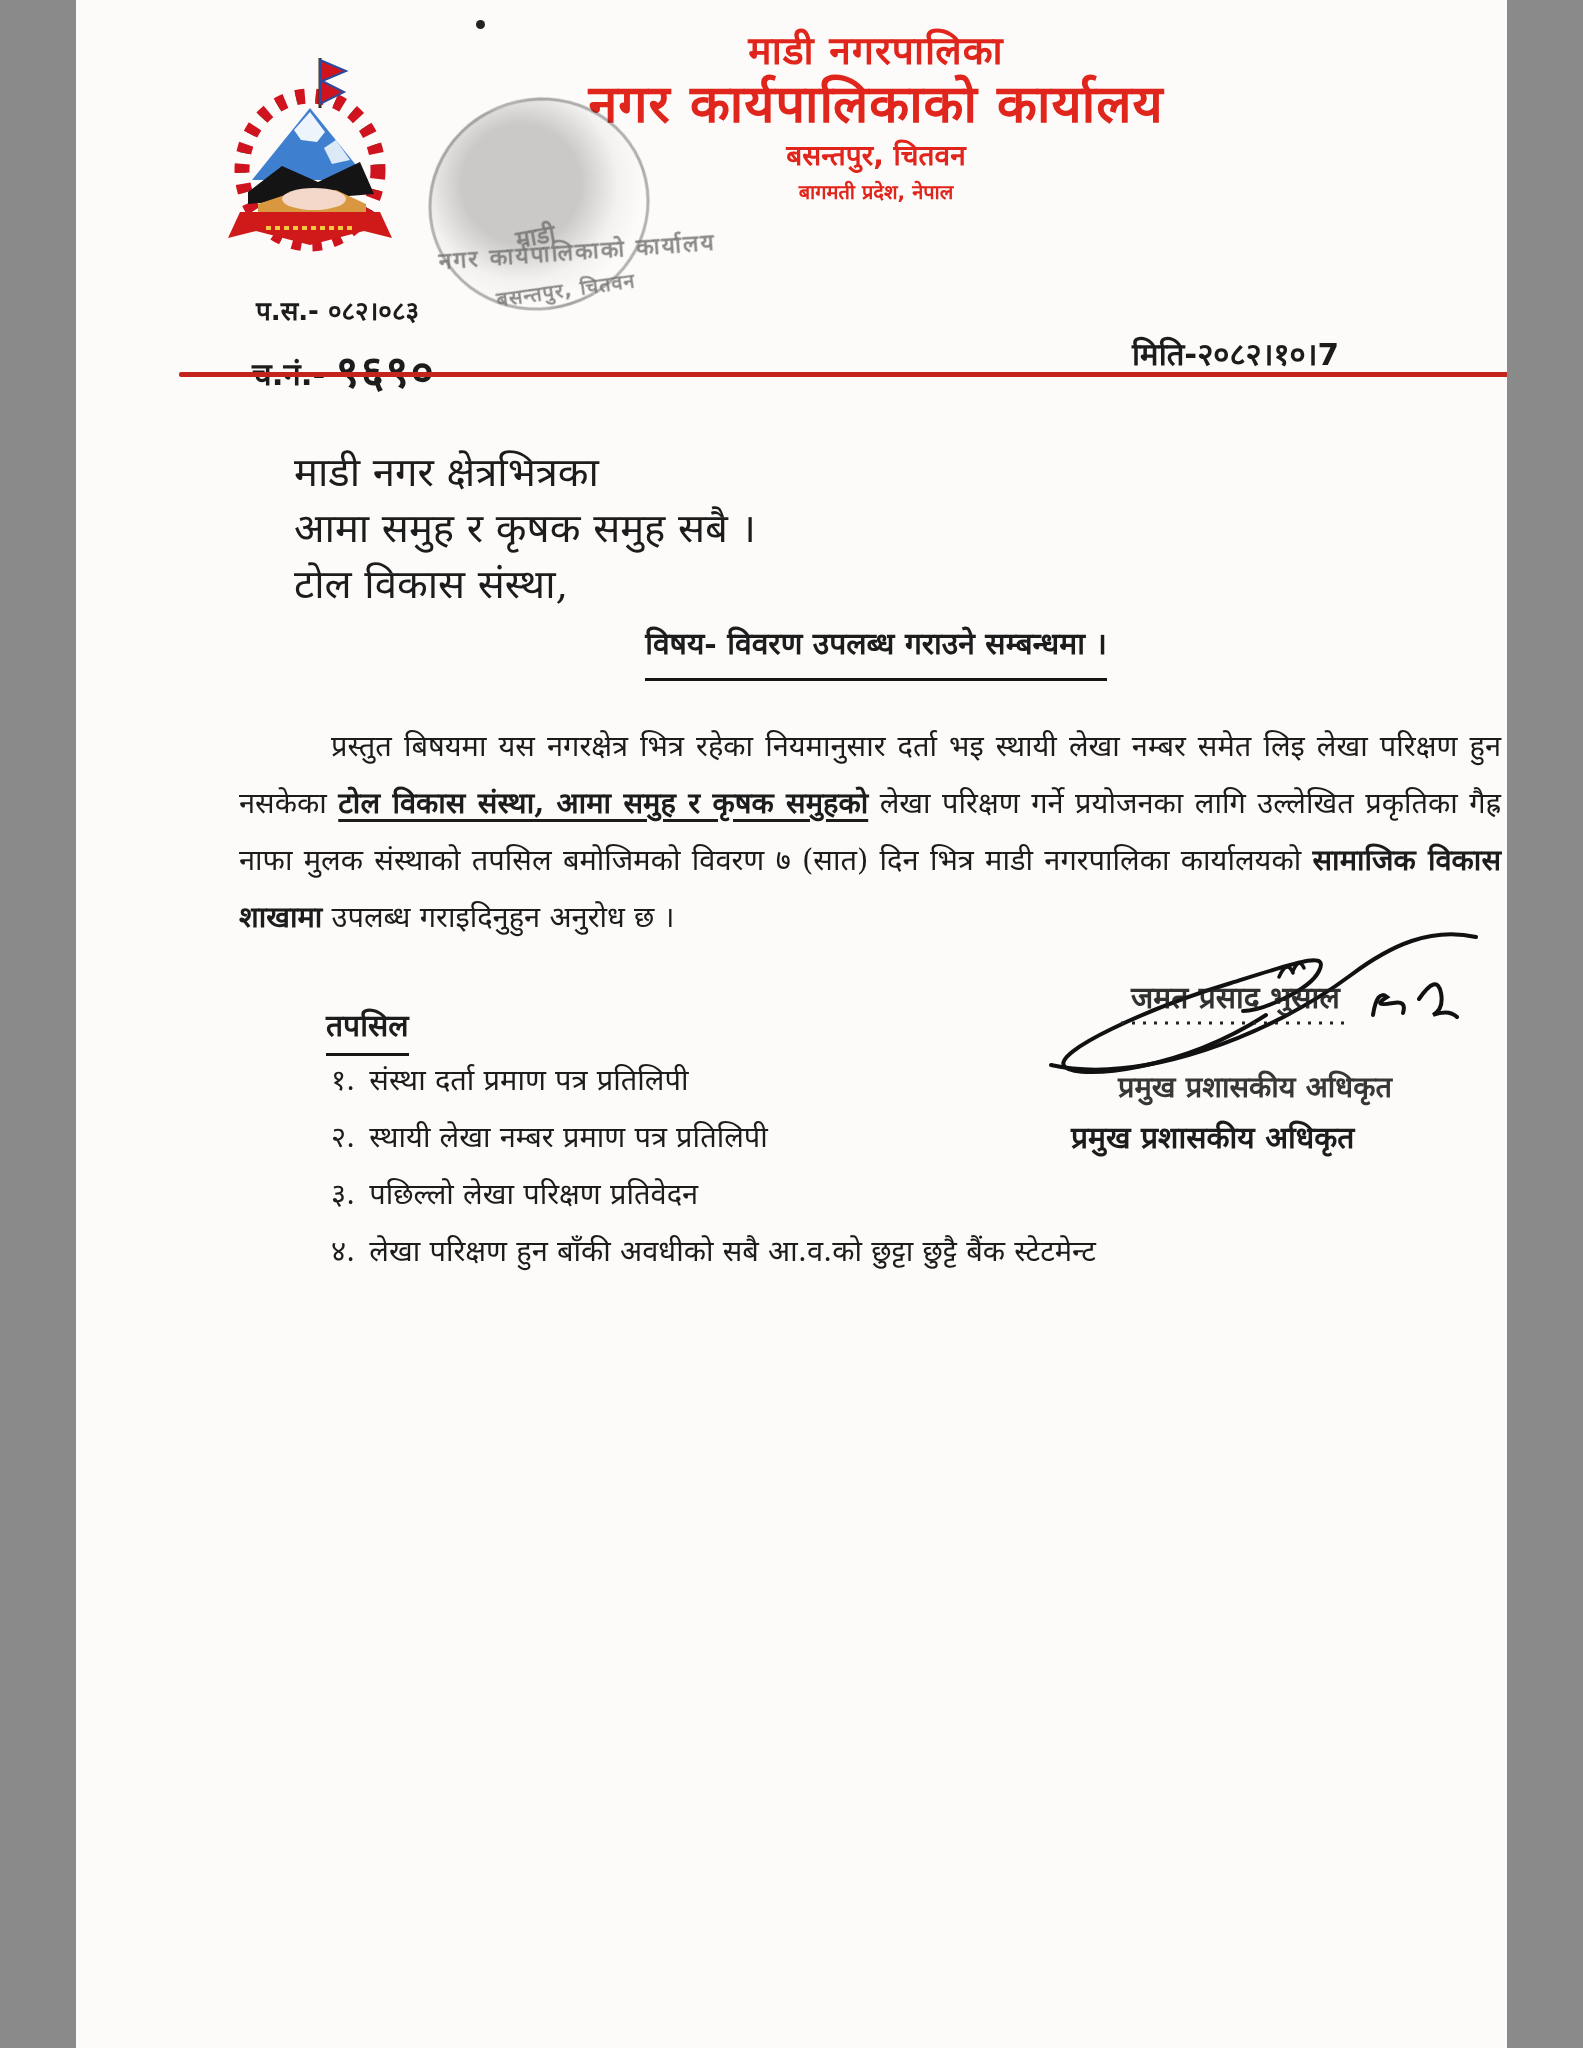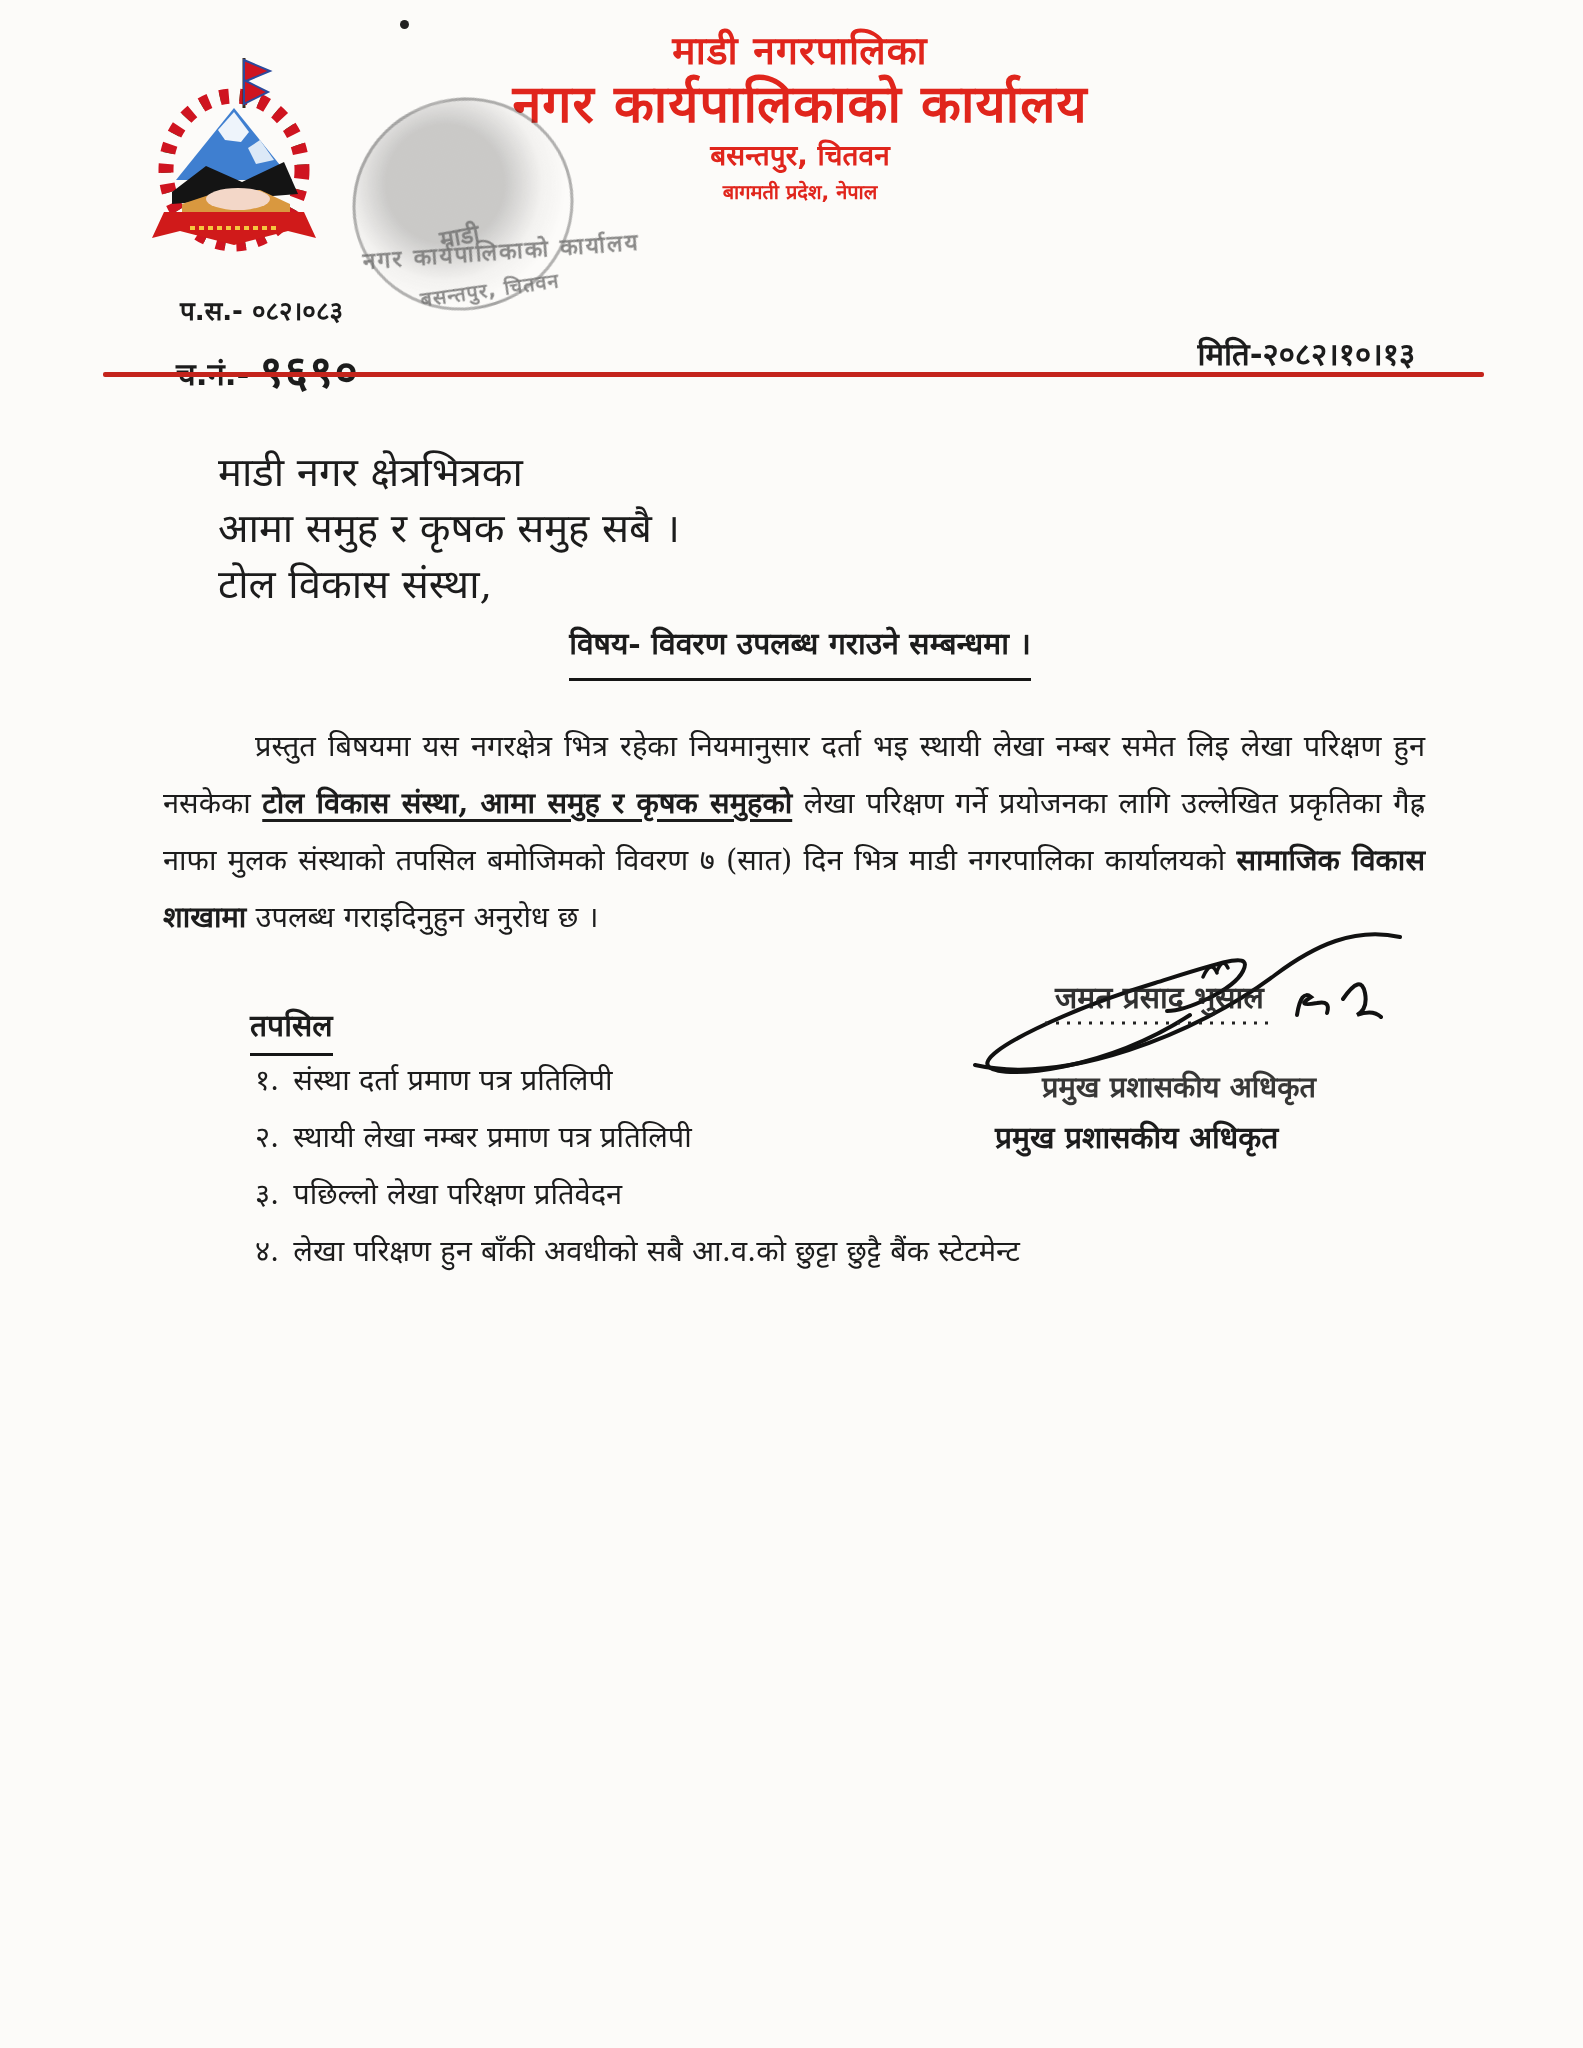--- a/index.html
+++ b/index.html
@@ -1,18 +1,18 @@
 <!DOCTYPE html>
 <html><head>
 <meta charset="utf-8">
 <style>
   html,body{margin:0;padding:0;background:#8a8a8a;}
   .page{
     position:relative;
-    width:1583px;height:2048px;
+    width:1431px;height:2048px;
     margin:0 auto;
     background:#fcfbf9;
     font-family:"DejaVu Sans",sans-serif;
     color:#1c1c1c;
     overflow:hidden;
   }
   
   .emblem{position:absolute;left:148px;top:52px;width:172px;height:210px;}
   .header-text{position:absolute;left:400px;top:28px;width:800px;text-align:center;color:#e0251c;}
   .hd-line1{font-size:39px;font-weight:bold;letter-spacing:1px;line-height:46px;}
@@ -105,21 +105,21 @@
   </div>
 
   <div class="ref-ps">
     <span>प.स.-</span>
     <span>०८२।०८३</span>
   </div>
   <div class="ref-ch">
     <span>च.नं.-</span>
     <span class="ch-val">९६९०</span>
   </div>
-  <div class="ref-date">मिति-२०८२।१०।१३</div>
+  <div class="ref-date">मिति-२०८२।१०।7</div>
 
   <div class="red-rule"></div>
 
   <div class="addressee serif">
     <div>माडी नगर क्षेत्रभित्रका</div>
     <div>आमा समुह र कृषक समुह सबै ।</div>
     <div>टोल विकास संस्था,</div>
   </div>
 
   <div class="subject serif">

